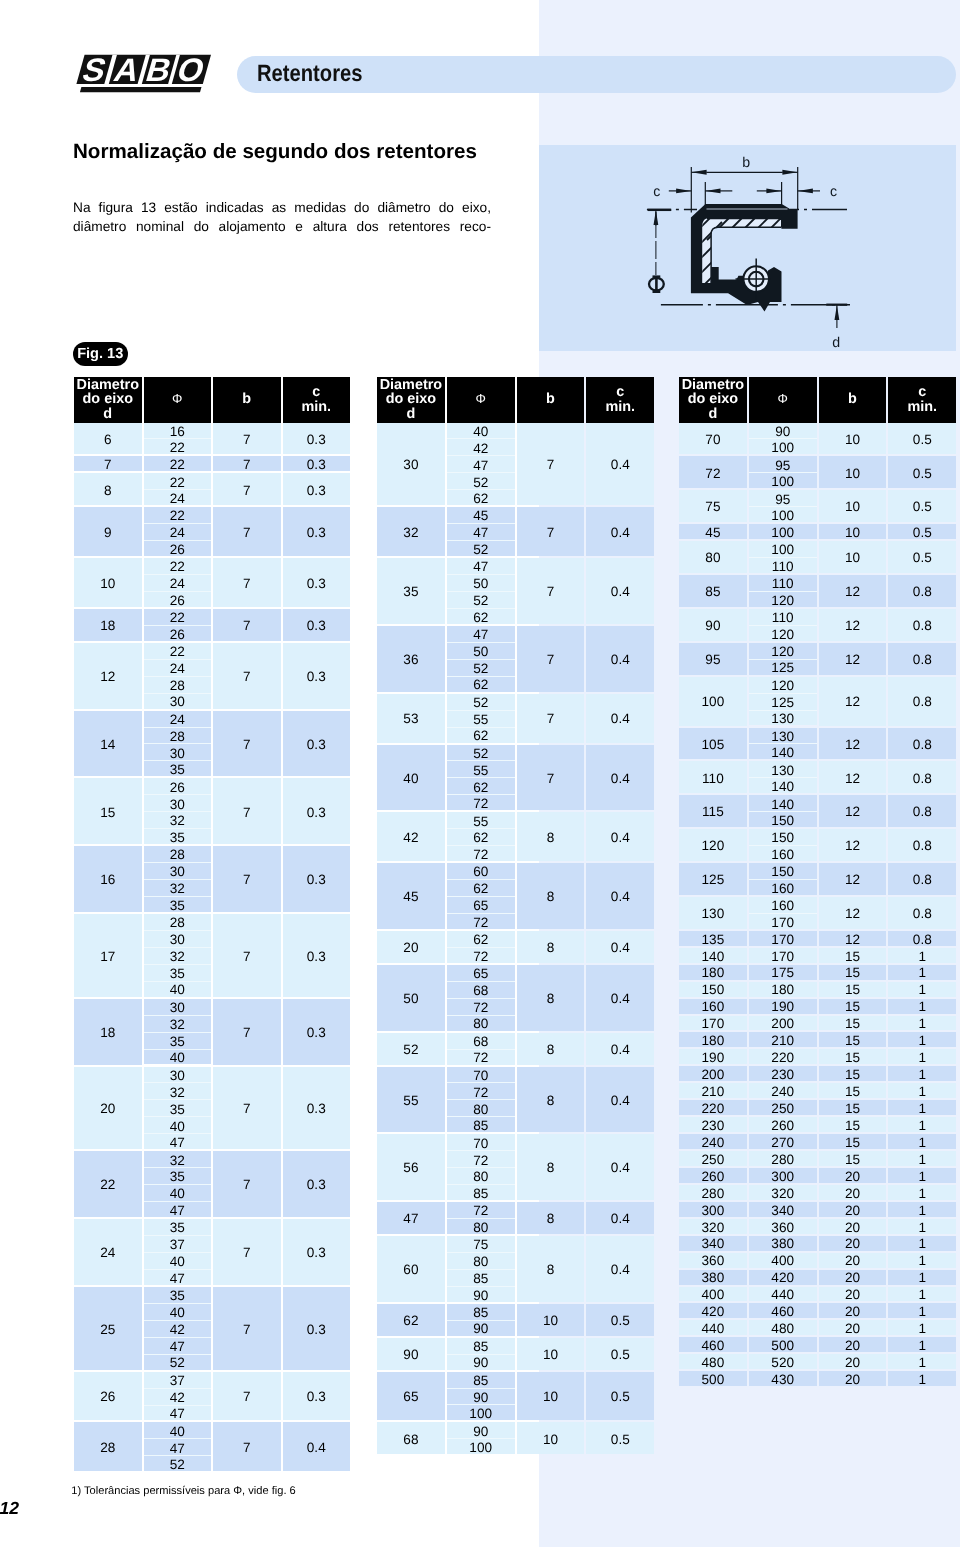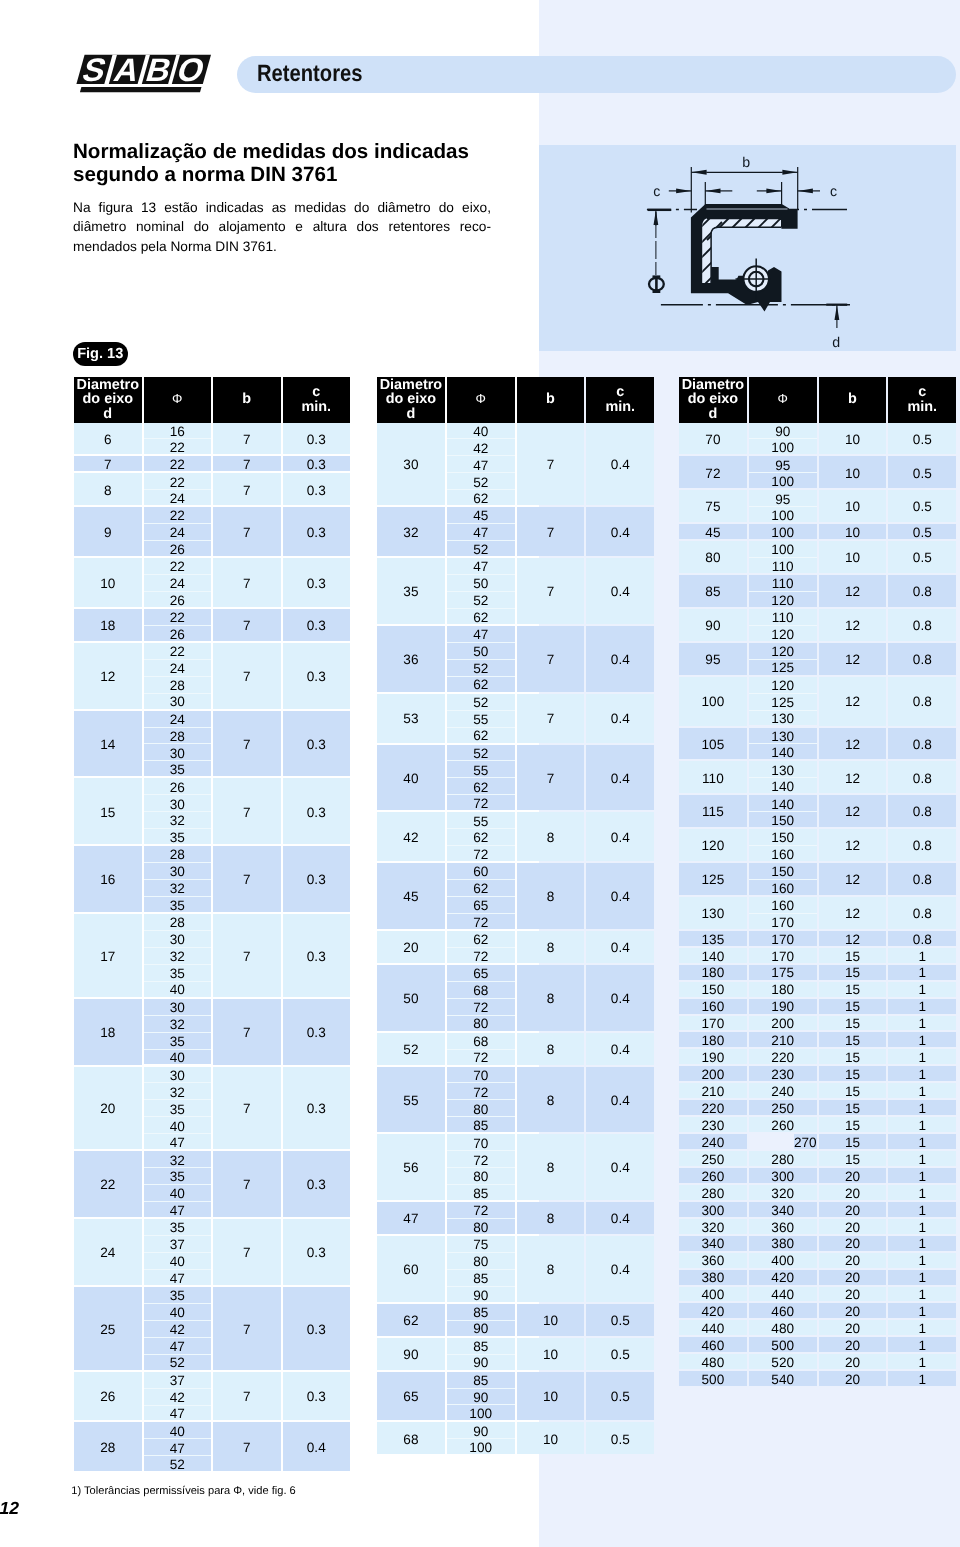--- a/index.html
+++ b/index.html
@@ -53,22 +53,21 @@
   <g transform="skewX(-15.8)" fill="#fff" font-family="Liberation Sans, sans-serif" font-weight="bold" font-size="32.5" text-anchor="middle">
     <text x="114.1" y="80.8">S</text>
     <text x="146.9" y="80.8">A</text>
     <text x="178.6" y="80.8">B</text>
     <text x="210.7" y="80.8">O</text>
   </g>
  </g>
 </svg>
 
 <div id="doc-title">
-  <span>Normalização de medidas dos indicadas</span><br>
-  <span>segundo a norma DIN 3761</span>
+  <span>Normalização de segundo dos retentores</span><br>
 </div>
 
 <div id="doc-para">
   <span class="ln just">
       <span>Na</span>
       <span>figura</span>
       <span>13</span>
       <span>estão</span>
       <span>indicadas</span>
       <span>as</span>
@@ -82,21 +81,20 @@
       <span>diâmetro</span>
       <span>nominal</span>
       <span>do</span>
       <span>alojamento</span>
       <span>e</span>
       <span>altura</span>
       <span>dos</span>
       <span>retentores</span>
       <span>reco-</span>
     </span>
-  <span class="ln">mendados pela Norma DIN 3761.</span>
 </div>
 
 <div id="fig-badge">Fig. 13</div>
 
 <svg id="drawing" width="420" height="267" viewBox="540 115 420 267">
  <defs>
   <clipPath id="hatchL">
    <path d="M707.0,218.6 L781.0,218.6 L781.0,227.3 L718.0,227.3
             C713.3,227.3 711.1,229.8 711.1,234.5
             L711.1,283.0 L702.2,283.0 L702.2,227.0
@@ -846,21 +844,21 @@
     <div class="grp" style="height: 16.95px;">
       <div class="cell" style="width: 67.8px; height: 14.95px; background: rgb(221, 241, 252);">230</div>
       <div class="phicol" style="width: 67.8px;">
         <div class="phirow" style="height: 14.95px; background: rgb(221, 241, 252);">260</div>
       </div>
       <div class="cell" style="width: 67.8px; height: 14.95px; background: rgb(221, 241, 252);">15</div>
       <div class="cell" style="width: 67.8px; height: 14.95px; background: rgb(221, 241, 252);">1</div>
     </div>
     <div class="grp" style="height: 16.95px;">
       <div class="cell" style="width: 67.8px; height: 14.95px; background: rgb(203, 222, 248);">240</div>
-      <div class="phicol" style="width: 67.8px; align-items: flex-end;">
+      <div class="phicol" style="width: 67.8px;">
         <div class="phirow" style="height: 14.95px; background: rgb(203, 222, 248);">270</div>
       </div>
       <div class="cell" style="width: 67.8px; height: 14.95px; background: rgb(203, 222, 248);">15</div>
       <div class="cell" style="width: 67.8px; height: 14.95px; background: rgb(203, 222, 248);">1</div>
     </div>
     <div class="grp" style="height: 16.95px;">
       <div class="cell" style="width: 67.8px; height: 14.95px; background: rgb(221, 241, 252);">250</div>
       <div class="phicol" style="width: 67.8px;">
         <div class="phirow" style="height: 14.95px; background: rgb(221, 241, 252);">280</div>
       </div>
@@ -959,21 +957,21 @@
       <div class="cell" style="width: 67.8px; height: 14.95px; background: rgb(221, 241, 252);">480</div>
       <div class="phicol" style="width: 67.8px;">
         <div class="phirow" style="height: 14.95px; background: rgb(221, 241, 252);">520</div>
       </div>
       <div class="cell" style="width: 67.8px; height: 14.95px; background: rgb(221, 241, 252);">20</div>
       <div class="cell" style="width: 67.8px; height: 14.95px; background: rgb(221, 241, 252);">1</div>
     </div>
     <div class="grp" style="height: 16.95px;">
       <div class="cell" style="width: 67.8px; height: 14.95px; background: rgb(203, 222, 248);">500</div>
       <div class="phicol" style="width: 67.8px;">
-        <div class="phirow" style="height: 14.95px; background: rgb(203, 222, 248);">540</div>
+        <div class="phirow" style="height: 14.95px; background: rgb(203, 222, 248);">430</div>
       </div>
       <div class="cell" style="width: 67.8px; height: 14.95px; background: rgb(203, 222, 248);">20</div>
       <div class="cell" style="width: 67.8px; height: 14.95px; background: rgb(203, 222, 248);">1</div>
     </div>
   </div>
 
 <div id="footnote">1) Tolerâncias permissíveis para Φ, vide fig. 6</div>
 <div id="page-num">12</div>
 
 </body></html>

